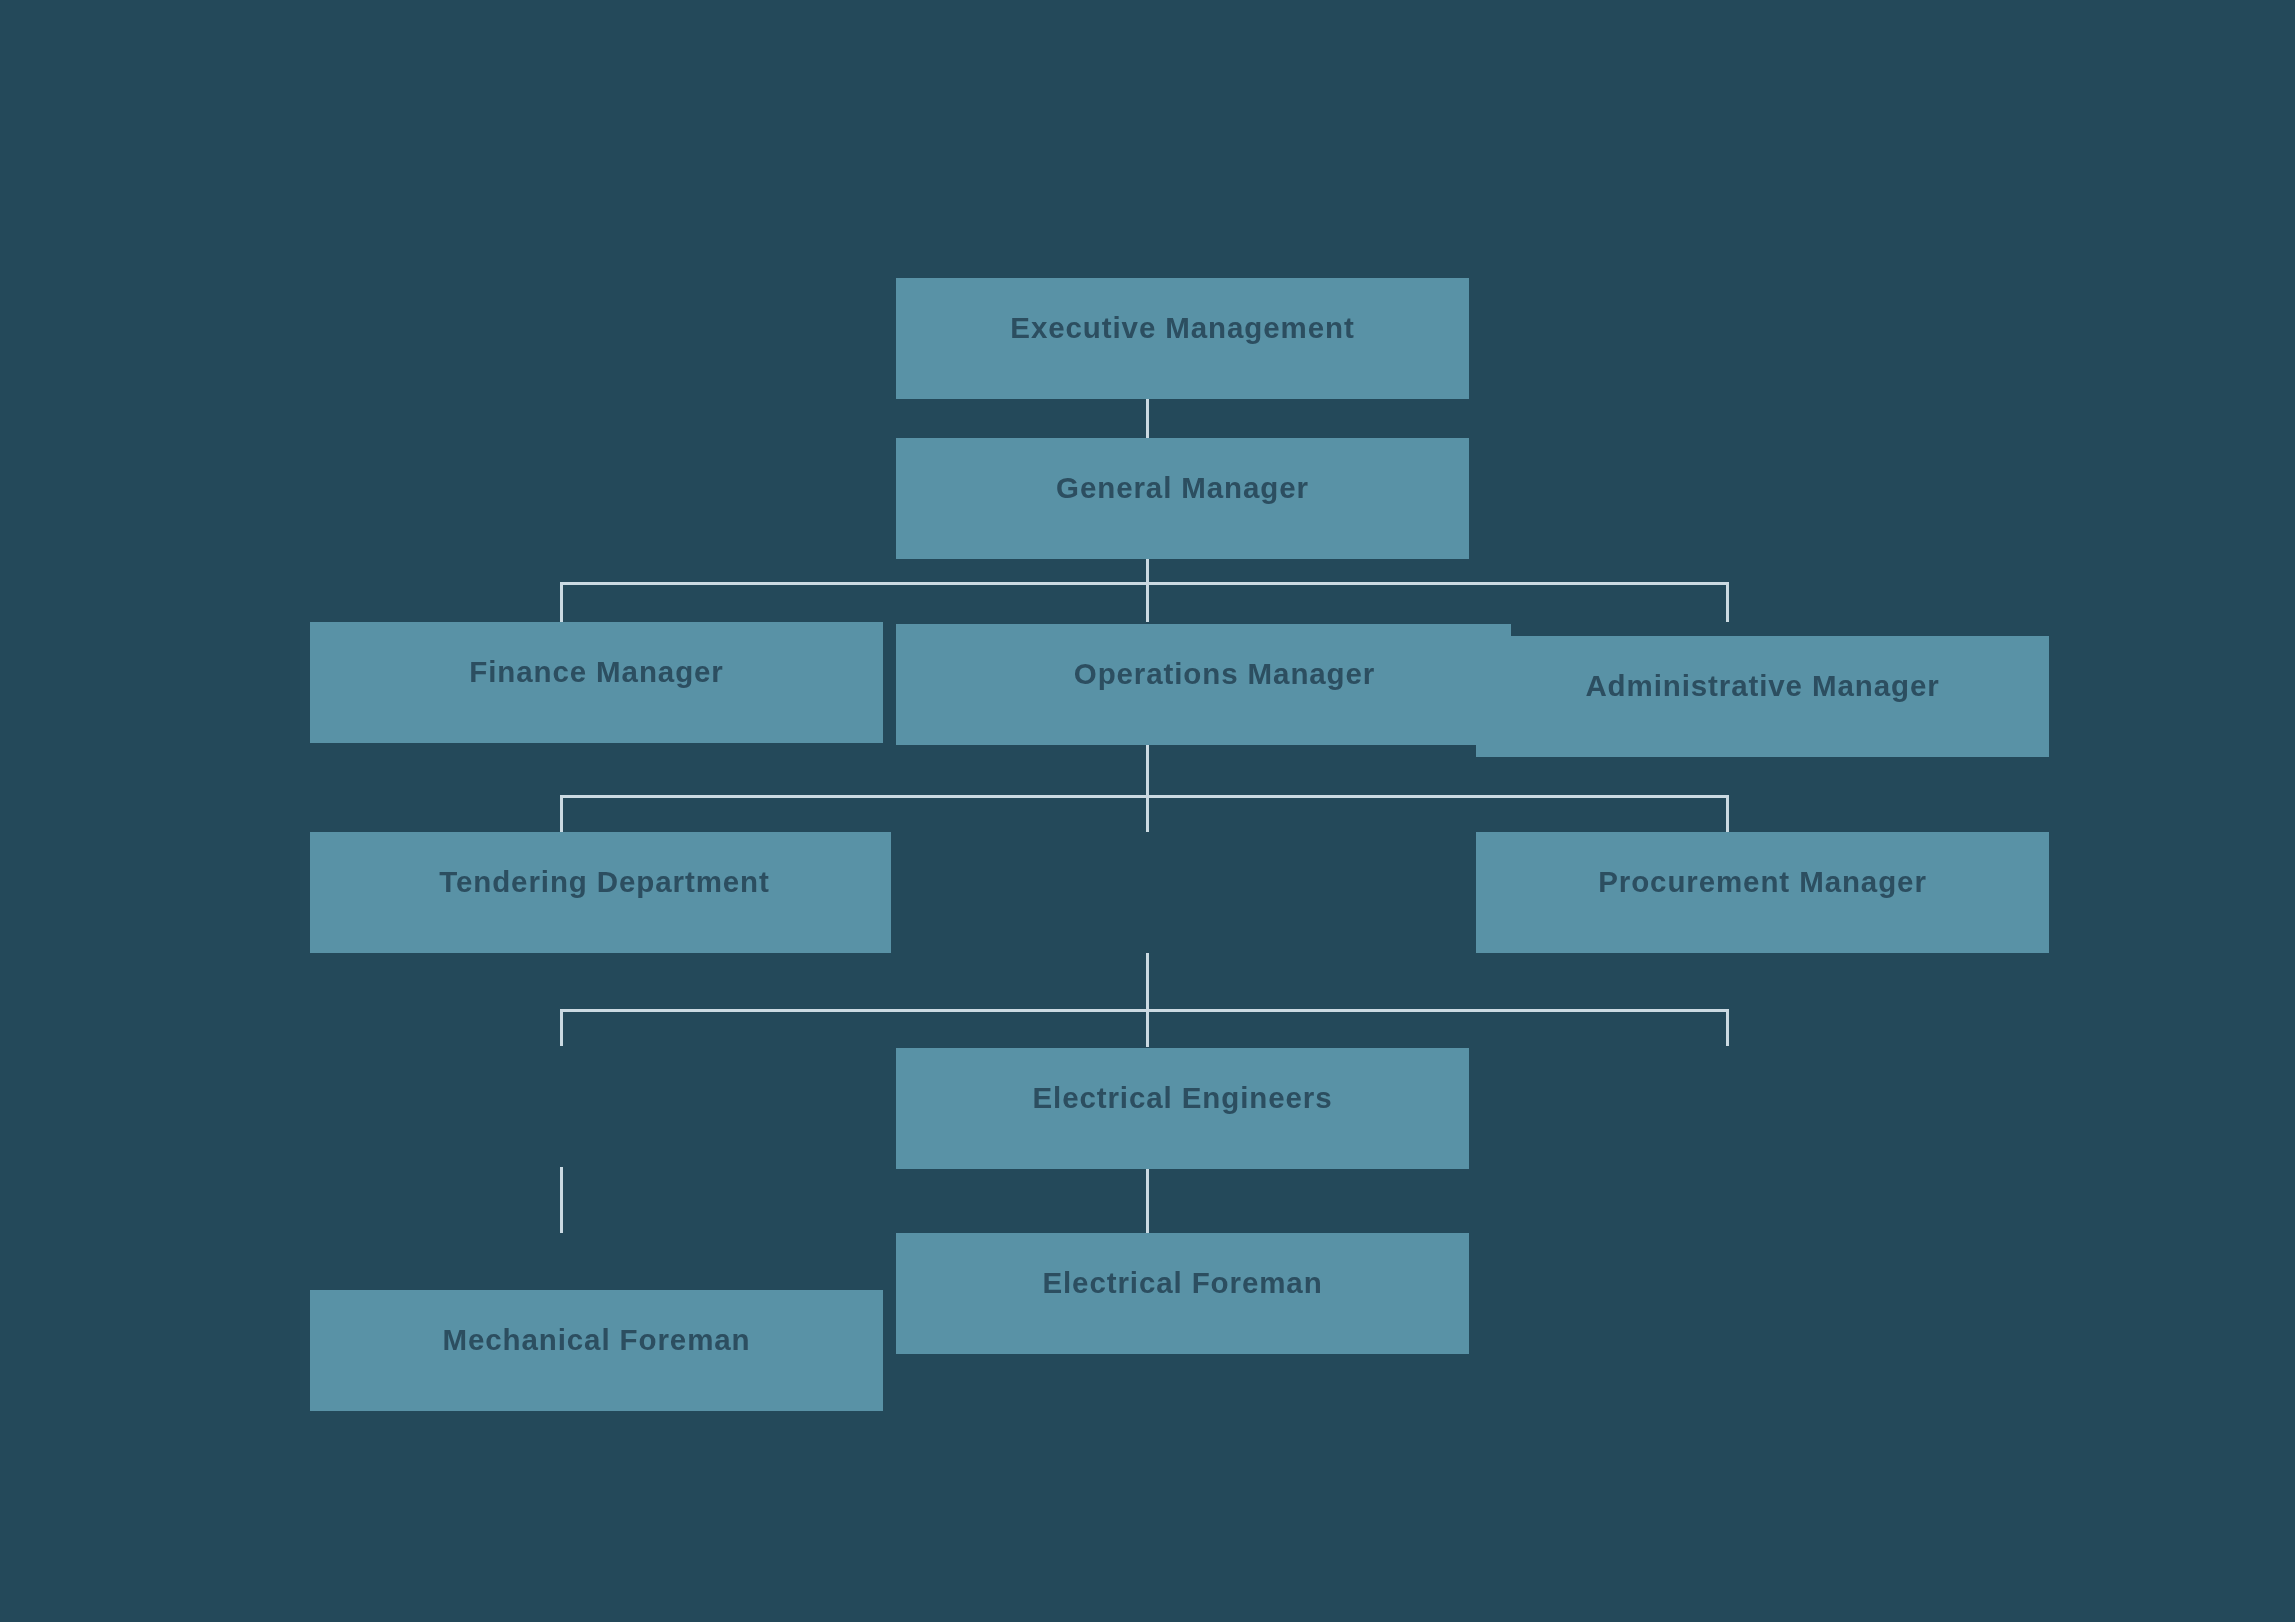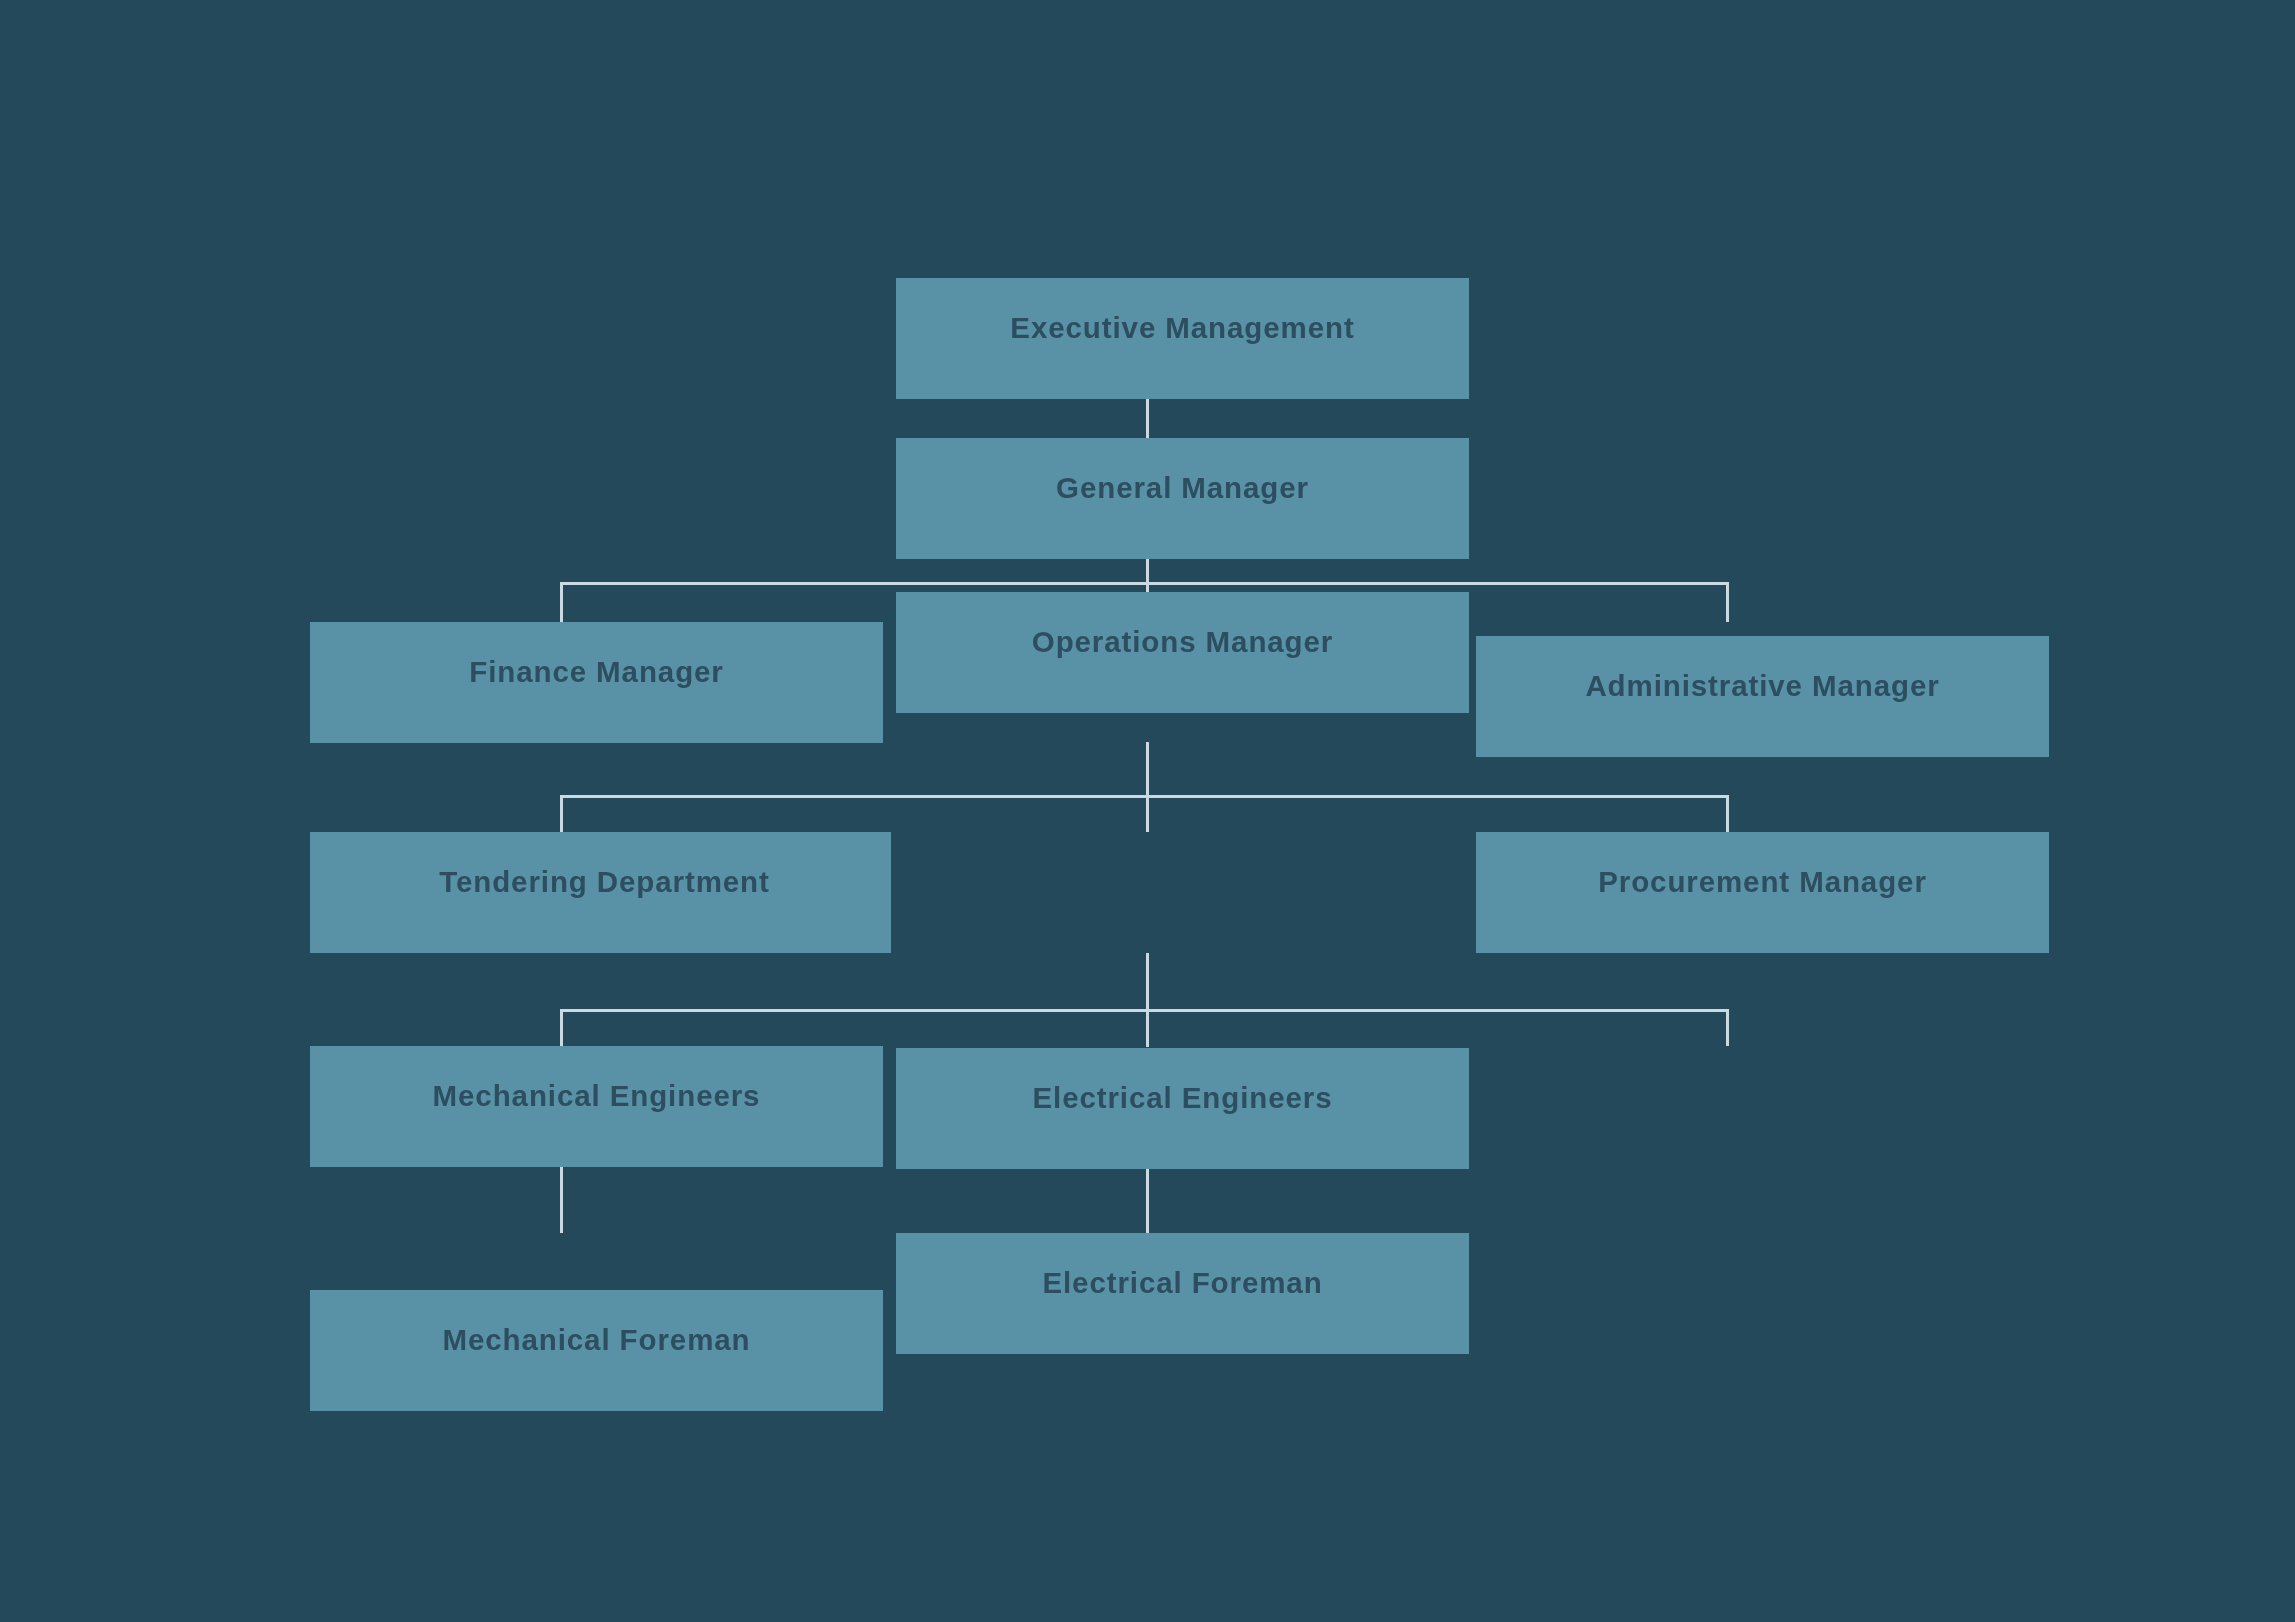--- a/index.html
+++ b/index.html
@@ -76,37 +76,34 @@
     <span class="label">Executive Management</span>
   </div>
 
   <div class="node" style="left:896px; top:438px;">
     <span class="label">General Manager</span>
   </div>
 
   <div class="node" style="left:310px; top:622px;">
     <span class="label">Finance Manager</span>
   </div>
-  <div class="node" style="left:896px; top:592px;">
+  <div class="node" style="left:896px; top:624px;padding-left:42px;">
     <span class="label">Operations Manager</span>
   </div>
   <div class="node" style="left:1476px; top:636px;">
     <span class="label">Administrative Manager</span>
   </div>
 
   <div class="node" style="left:310px; top:832px;padding-left:8px;">
     <span class="label">Tendering Department</span>
   </div>
   <div class="node" style="left:1476px; top:832px;">
     <span class="label">Procurement Manager</span>
   </div>
 
-  <div class="node" style="left:310px; top:1046px;">
-    <span class="label">Mechanical Engineers</span>
-  </div>
   <div class="node" style="left:896px; top:1048px;">
     <span class="label">Electrical Engineers</span>
   </div>
 
   <div class="node" style="left:310px; top:1290px;">
     <span class="label">Mechanical Foreman</span>
   </div>
   <div class="node" style="left:896px; top:1233px;">
     <span class="label">Electrical Foreman</span>
   </div>

